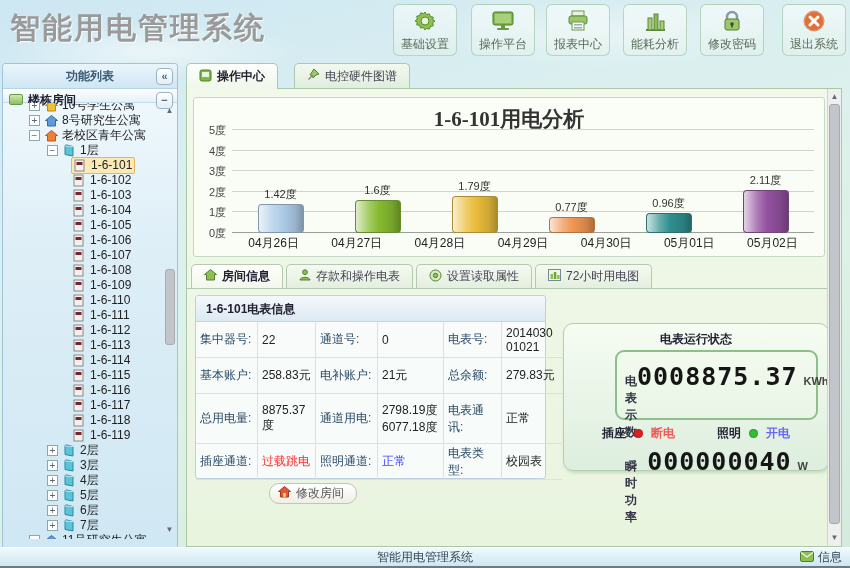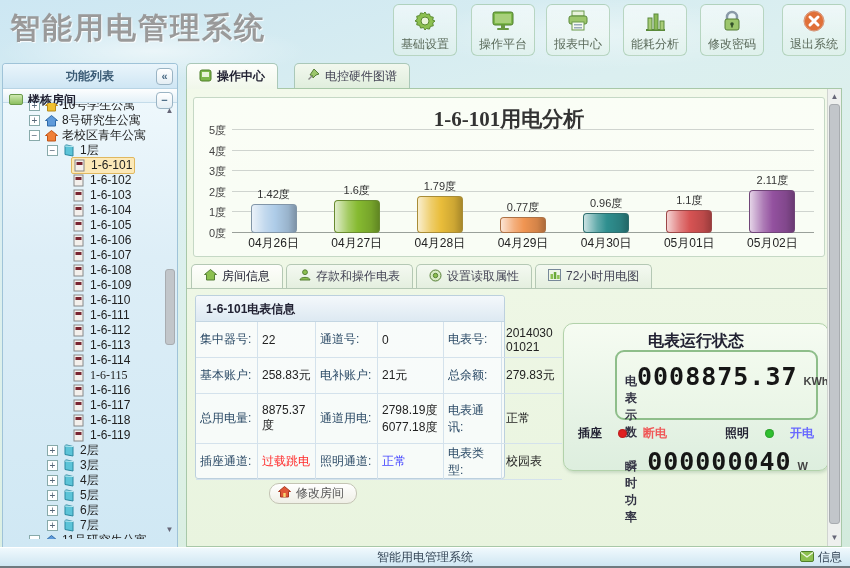--- a/index.html
+++ b/index.html
@@ -81,55 +81,55 @@
   .bar::before { content:''; position:absolute; inset:0; border-radius:3px;
     background:linear-gradient(90deg,rgba(255,255,255,.75),rgba(255,255,255,.25) 30%,rgba(255,255,255,0) 52%,rgba(0,0,0,.12) 82%,rgba(0,0,0,.28) 100%); }
   .xlabels { position:absolute; left:38px; right:10px; top:137px; display:flex; }
   .xlab { flex:1; text-align:center; font-size:12px; color:#222; }
 
   
   .subtabs { position:absolute; left:4px; top:175px; display:flex; gap:3px; }
   .stab { display:flex; align-items:center; gap:5px; height:24px; padding:0 12px;
     border:1px solid #b4c8b4; border-bottom:none; border-radius:5px 5px 0 0;
     background:linear-gradient(180deg,#f4f9f1,#e4efdf); color:#445; cursor:pointer; }
-  .stab.active { background:linear-gradient(180deg,#fefefc,#f2f8ec); font-weight:normal; color:#223; }
+  .stab.active { background:linear-gradient(180deg,#fefefc,#f2f8ec); font-weight:bold; color:#223; }
   .subline { position:absolute; left:0; right:0; top:199px; height:1px; background:#b4c8b4; }
 
   
-  .info-card { position:absolute; left:8px; top:206px; width:310px; height:184px;
+  .info-card { position:absolute; left:8px; top:206px; width:351px; height:184px;
     border:1px solid #bcd0de; border-radius:3px; background:rgba(250,253,255,.8); }
   .info-hdr { height:26px; line-height:26px; padding-left:10px; font-weight:bold; color:#223;
     background:linear-gradient(180deg,#f4f8fb,#dde9f2); border-bottom:1px solid #c4d6e2; border-radius:3px 3px 0 0; }
   .info-grid { display:grid; grid-template-columns:62px 58px 62px 66px 58px 60px;
     grid-template-rows:36px 36px 50px 36px; }
   .cell { border-right:1px solid #d4e2ec; border-bottom:1px solid #d4e2ec; display:flex;
     flex-direction:column; justify-content:center; padding:2px 4px; overflow:hidden; }
   .cell:nth-child(6n) { border-right:none; }
   .cell.lab { color:#2b4a66; }
   .cell.val { color:#222; word-break:break-all; }
 
   .edit-btn { position:absolute; left:82px; top:394px; height:21px; padding:0 12px 0 8px;
     display:inline-flex; align-items:center; gap:5px; border:1px solid #c4c4b4; border-radius:10px;
     background:linear-gradient(180deg,#ffffff,#efefe6); color:#555; cursor:pointer; }
 
   
   .lcd-card { position:absolute; left:376px; top:234px; width:266px; height:148px;
     border:1px solid #b2d2aa; border-radius:10px;
     background:linear-gradient(180deg,#f6fcf2,#ddeede); box-shadow:1px 2px 3px rgba(100,140,110,.25); }
-  .lcd-title { text-align:center; font-weight:bold; color:#223; margin-top:7px; font-size:16px; }
+  .lcd-title { text-align:center; font-weight:bold; color:#223; margin-top:7px; font-size:12px; }
   .lcd-screen { position:absolute; left:10px; right:10px; top:26px; height:70px;
     border:2px solid #8ebe8a; border-radius:9px; background:linear-gradient(180deg,#f2faee,#e9f5e6);
     padding:10px 8px 0 8px;margin-left:41px; }
   .lcd-row { display:flex; align-items:baseline; margin-bottom:6px; }
   .lcd-lab { width:62px; font-weight:bold; color:#334; font-size:12px; }
   .seg { font-family:"DejaVu Sans Mono","Liberation Mono",monospace; font-weight:bold;
     font-size:25px; color:#161616; letter-spacing:1px; }
   .lcd-unit { font-size:11px; font-weight:bold; color:#444; margin-left:6px; }
   .ind-row { position:absolute; left:0; right:0; top:101px; display:flex; align-items:center;
-    justify-content:center; gap:16px; font-weight:bold; }
+    justify-content:center; gap:8px; font-weight:bold; }
   .dot { width:9px; height:9px; border-radius:50%; display:inline-block; box-shadow:0 0 2px rgba(0,0,0,.4) inset; }
   .time-row { position:absolute; left:0; right:0; top:122px; display:flex; align-items:center;
     justify-content:center; gap:6px; }
   .time-lab { font-weight:bold; color:#334; }
   .seg-sm { font-family:"DejaVu Sans Mono","Liberation Mono",monospace; font-weight:bold; font-size:15px; color:#161616; }
 
   
   .vscroll { position:absolute; right:0; top:0; bottom:0; width:14px; background:#eef0ee; border-left:1px solid #d0d4d0; }
   .vscroll .arrow { right:1px; }
   .vscroll .thumb { right:1px; width:11px; }
@@ -416,21 +416,21 @@
           <span class="tlwrap">
             <span class="ti">
               <svg width="11" height="13" viewBox="0 0 11 13">
                 <rect x="1" y="1" width="9" height="11" fill="#f4f0ec" stroke="#888"></rect>
                 <rect x="2.5" y="3" width="6" height="3" fill="#7a2430"></rect>
               </svg>
             </span>
             <span class="tl">1-6-114</span>
           </span>
         </div>
-        <div class="tree-row" style="padding-left: 68px; font-family: Liberation Serif, serif;">
+        <div class="tree-row" style="padding-left: 68px;">
           <span class="tlwrap">
             <span class="ti">
               <svg width="11" height="13" viewBox="0 0 11 13">
                 <rect x="1" y="1" width="9" height="11" fill="#f4f0ec" stroke="#888"></rect>
                 <rect x="2.5" y="3" width="6" height="3" fill="#7a2430"></rect>
               </svg>
             </span>
             <span class="tl">1-6-115</span>
           </span>
         </div>
@@ -621,24 +621,20 @@
           </div>
           <div class="bcol">
             <div class="bval">0.77度</div>
             <div class="bar" style="height: 15.4%; background: rgb(240, 149, 82);"></div>
           </div>
           <div class="bcol">
             <div class="bval">0.96度</div>
             <div class="bar" style="height: 19.2%; background: rgb(47, 143, 143);"></div>
           </div>
           <div class="bcol">
-            <div class="bval">1.1度</div>
-            <div class="bar" style="height: 22%; background: rgb(214, 83, 83);"></div>
-          </div>
-          <div class="bcol">
             <div class="bval">2.11度</div>
             <div class="bar" style="height: 42.2%; background: rgb(147, 81, 159);"></div>
           </div>
         </div>
     </div>
     <div class="xlabels" id="xlabels">
         <div class="xlab">04月26日</div>
         <div class="xlab">04月27日</div>
         <div class="xlab">04月28日</div>
         <div class="xlab">04月29日</div>

